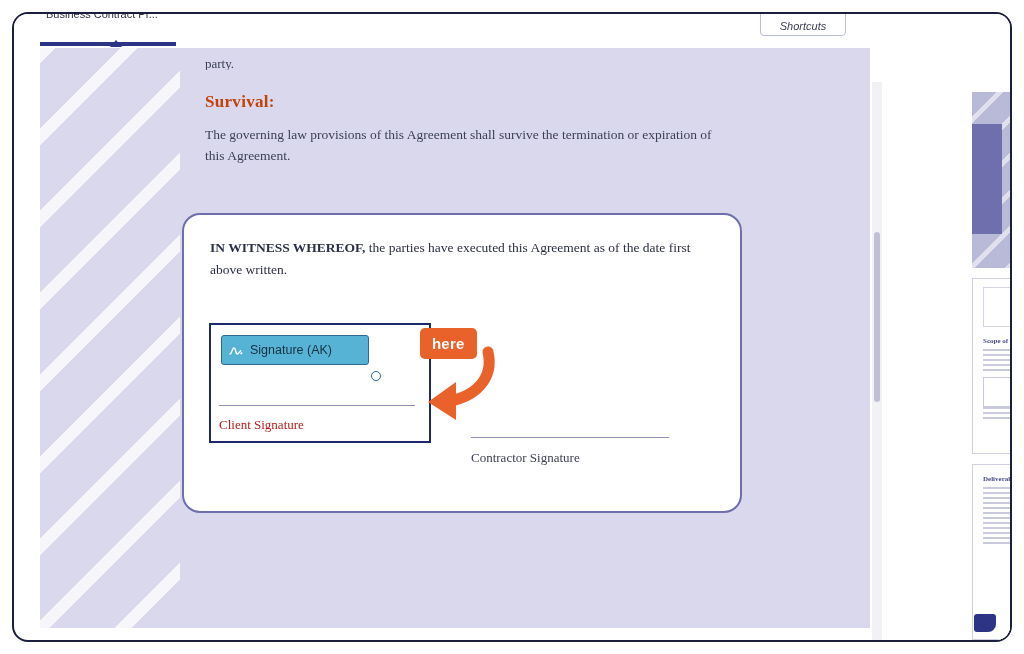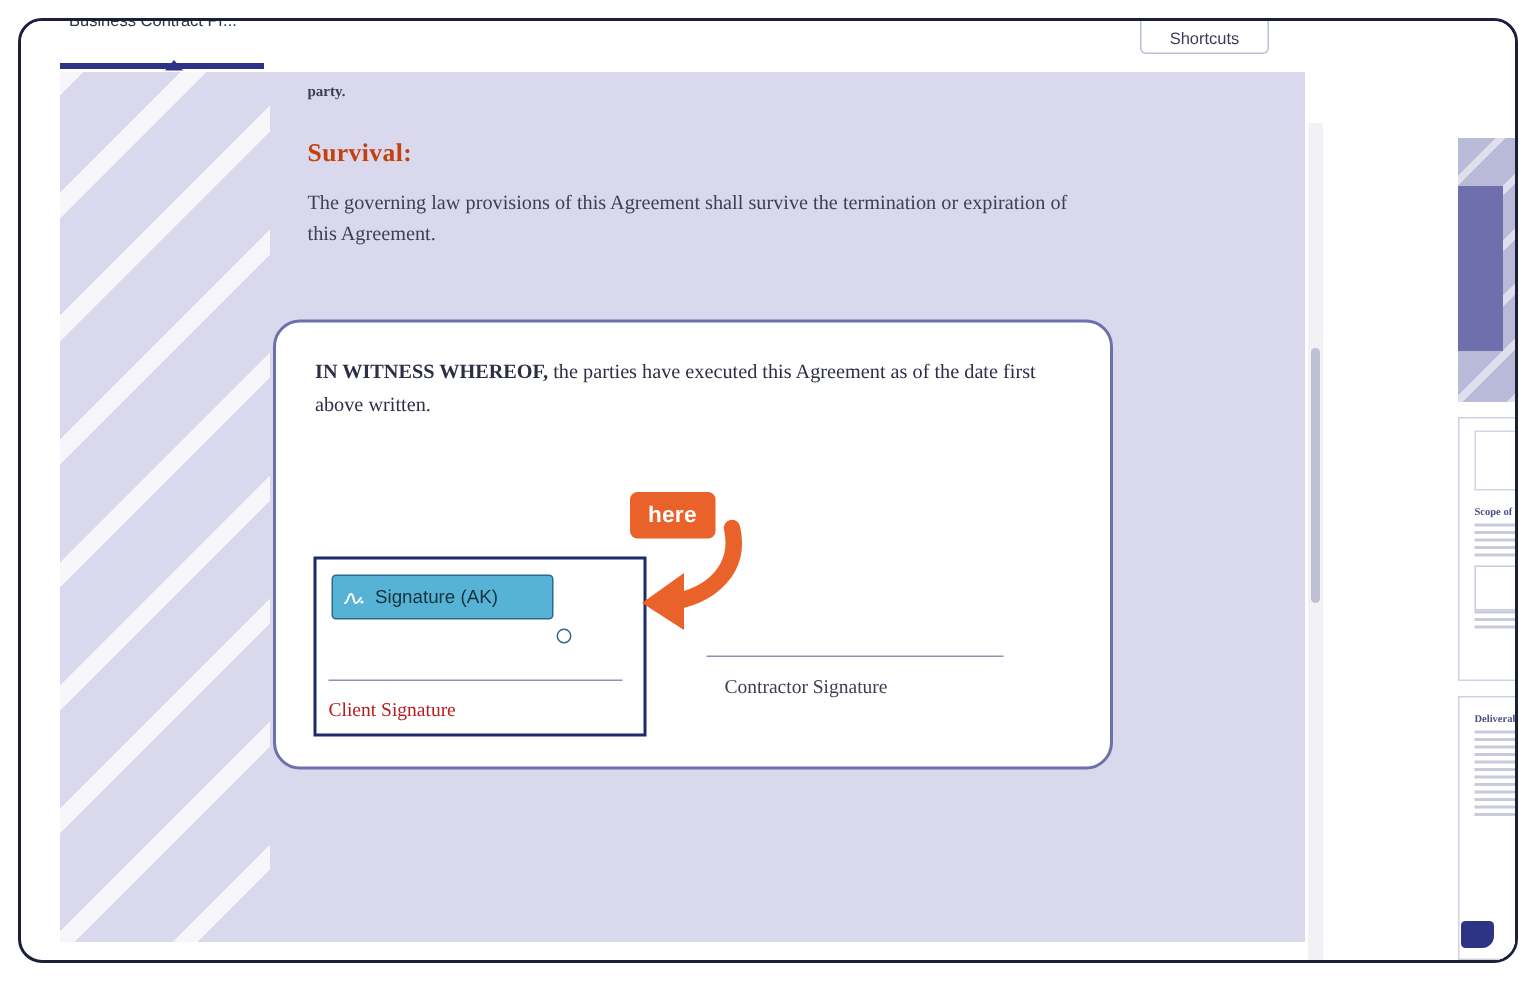--- a/index.html
+++ b/index.html
@@ -73,20 +73,21 @@
     border: 1px solid #b9bdd6;
     border-radius: 4px;
     background: #ffffff;
     font-size: 11px;
     color: #3a3d54;
     display: flex;
     align-items: flex-end;
     justify-content: center;
     padding-bottom: 3px;
     box-sizing: border-box;
+    font-style: italic;
   }
 
   
   .editor-area {
     position: absolute;
     left: 26px;
     top: 34px;
     right: 0;
     bottom: 0;
     background: #ffffff;
@@ -130,26 +131,25 @@
 
   
   .doc-content {
     position: absolute;
     left: 165px;
     top: 0;
     width: 560px;
   }
   .cut-line {
     font-family: "Liberation Serif", serif;
-    font-size: 10px;
+    font-size: 13px;
     color: #3c3f55;
     height: 14px;
     overflow: hidden;
     margin-top: 8px;
-    font-weight: bold;
   }
   .section-heading {
     font-family: "Liberation Serif", serif;
     font-size: 17px;
     font-weight: bold;
     color: #c2410c;
     margin-top: 22px;
     letter-spacing: 0.3px;
   }
   .body-par {
@@ -190,21 +190,20 @@
 
   
   .sig-field-box {
     position: absolute;
     left: 25px;
     top: 108px;
     width: 222px;
     height: 120px;
     border: 2.5px solid #1e2a6b;
     box-sizing: border-box;
-    margin-top: 48px;
   }
   .sig-chip {
     position: absolute;
     left: 10px;
     top: 10px;
     width: 148px;
     height: 30px;
     background: #57b3d6;
     border: 1.5px solid #2b6a8c;
     border-radius: 3px;
@@ -262,21 +261,20 @@
     height: 1px;
     background: #8e90b5;
   }
   .contractor-caption {
     position: absolute;
     left: 287px;
     top: 235px;
     font-family: "Liberation Serif", serif;
     font-size: 13px;
     color: #3c3f55;
-    margin-left: 12px;
   }
 
   
   .callout-badge {
     position: absolute;
     left: 380px;
     top: 280px;
     background: #e8622a;
     color: #ffffff;
     font-size: 15px;

